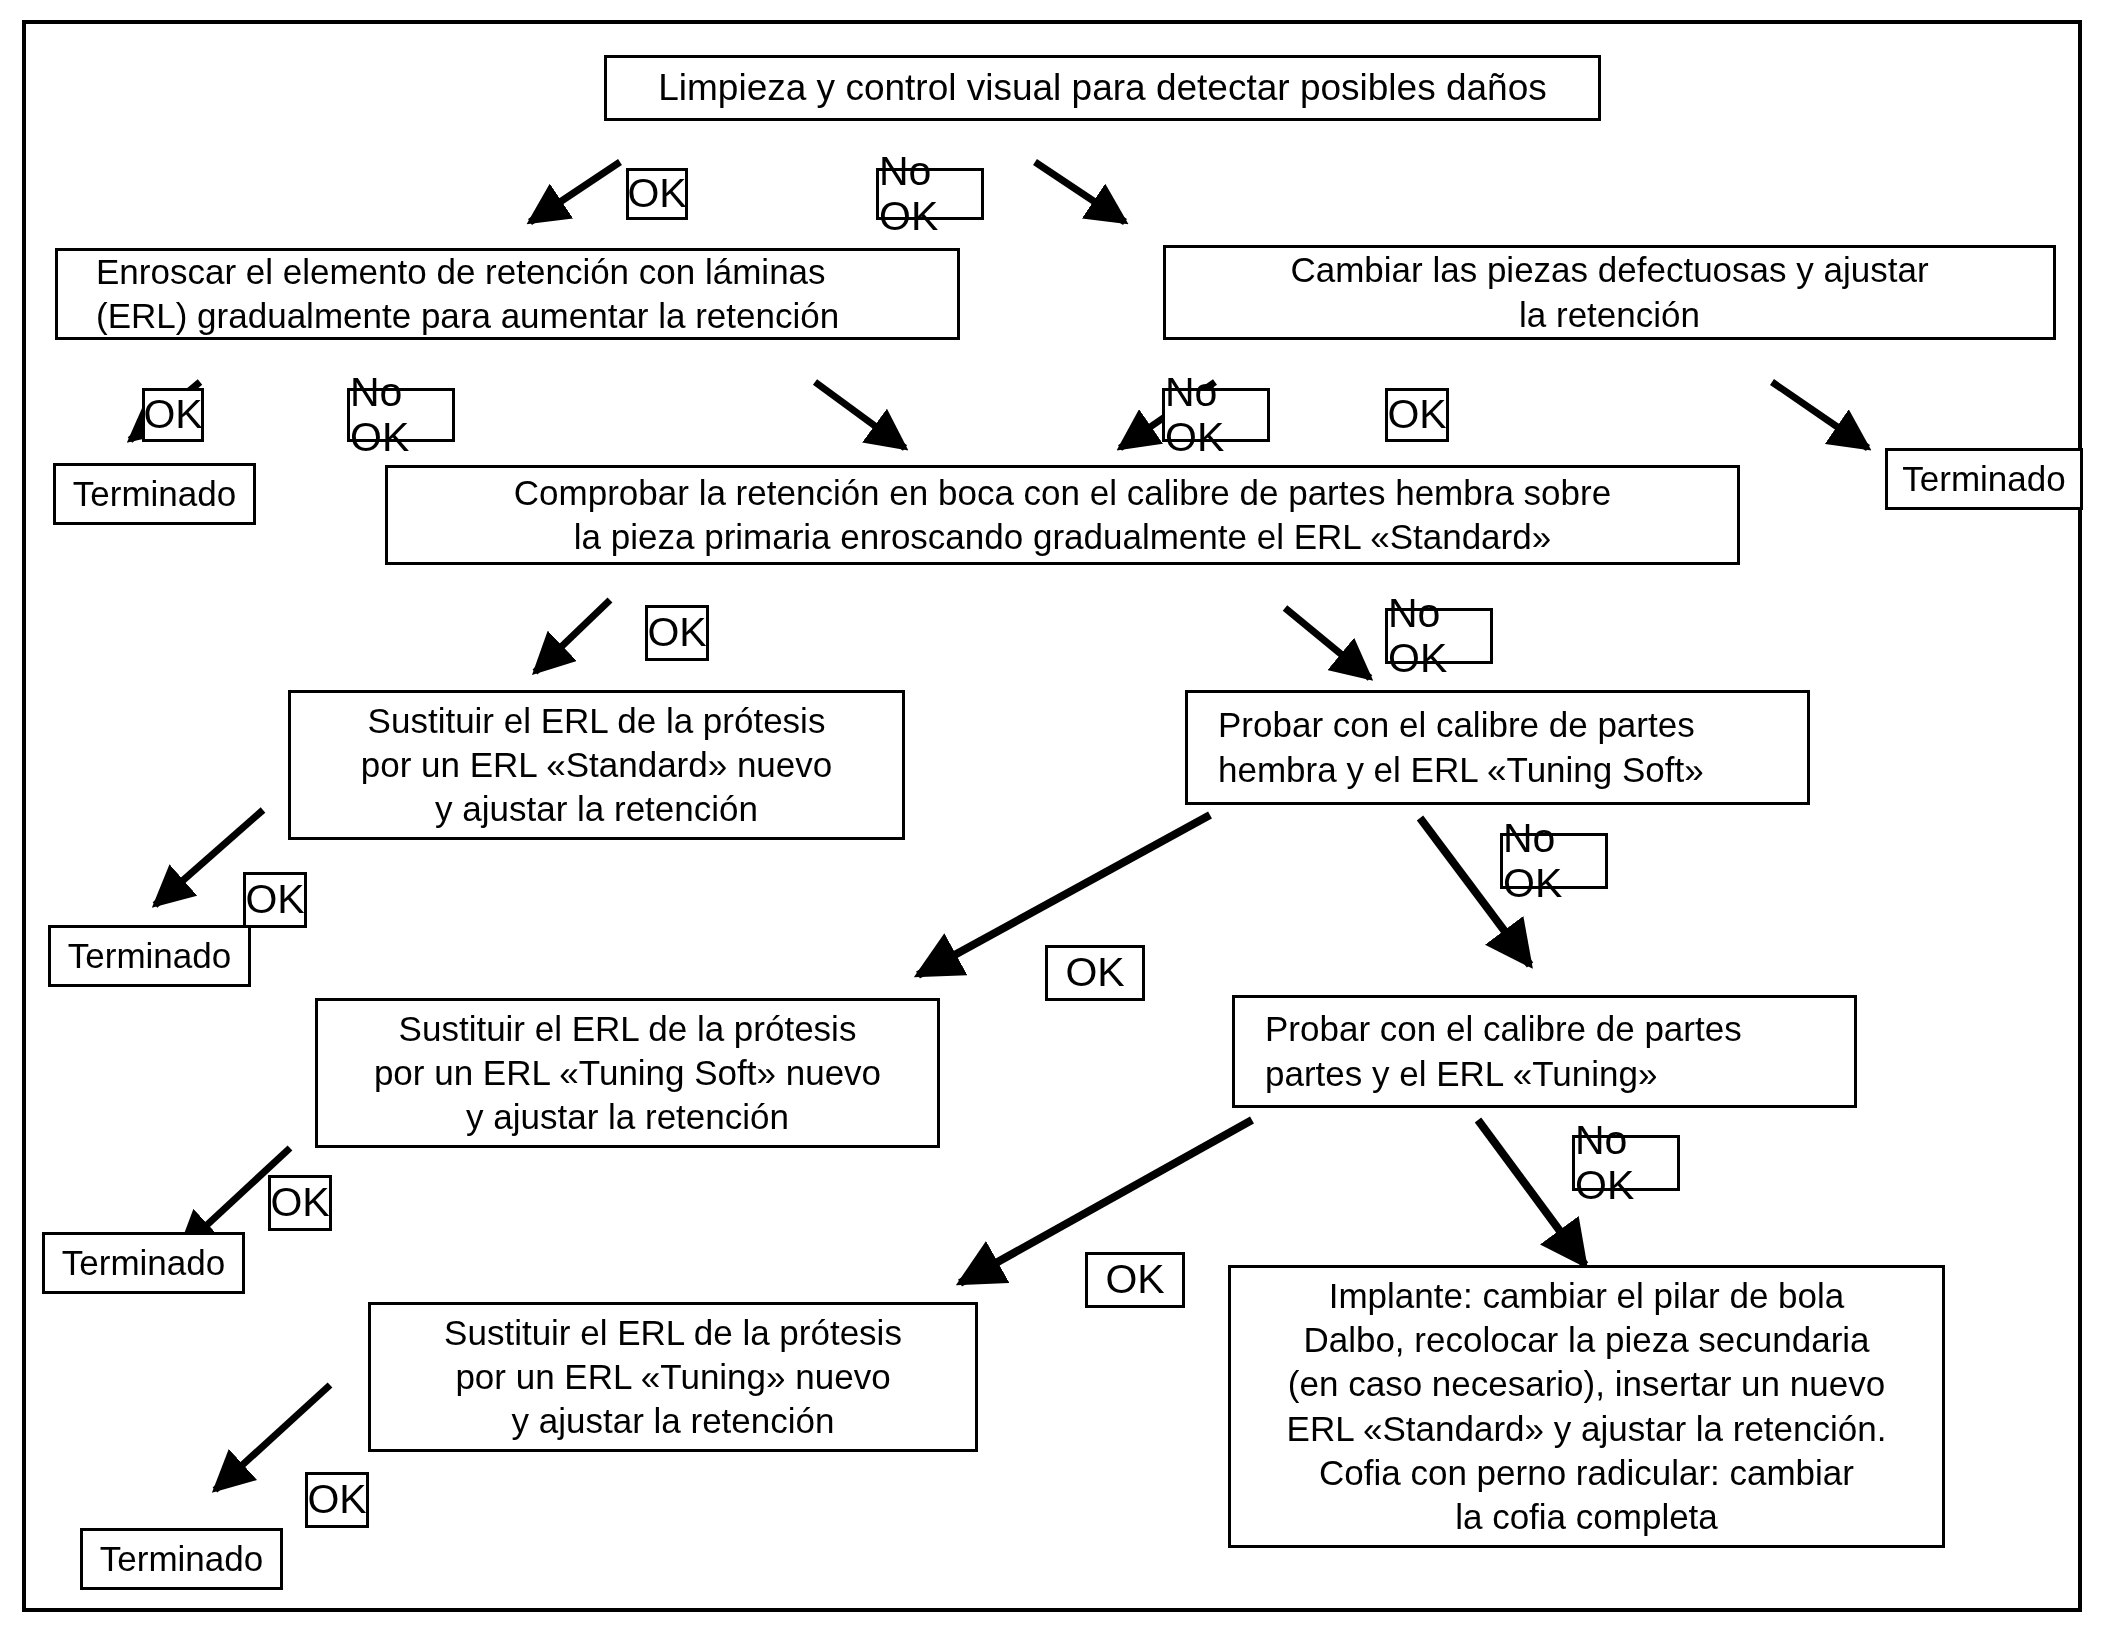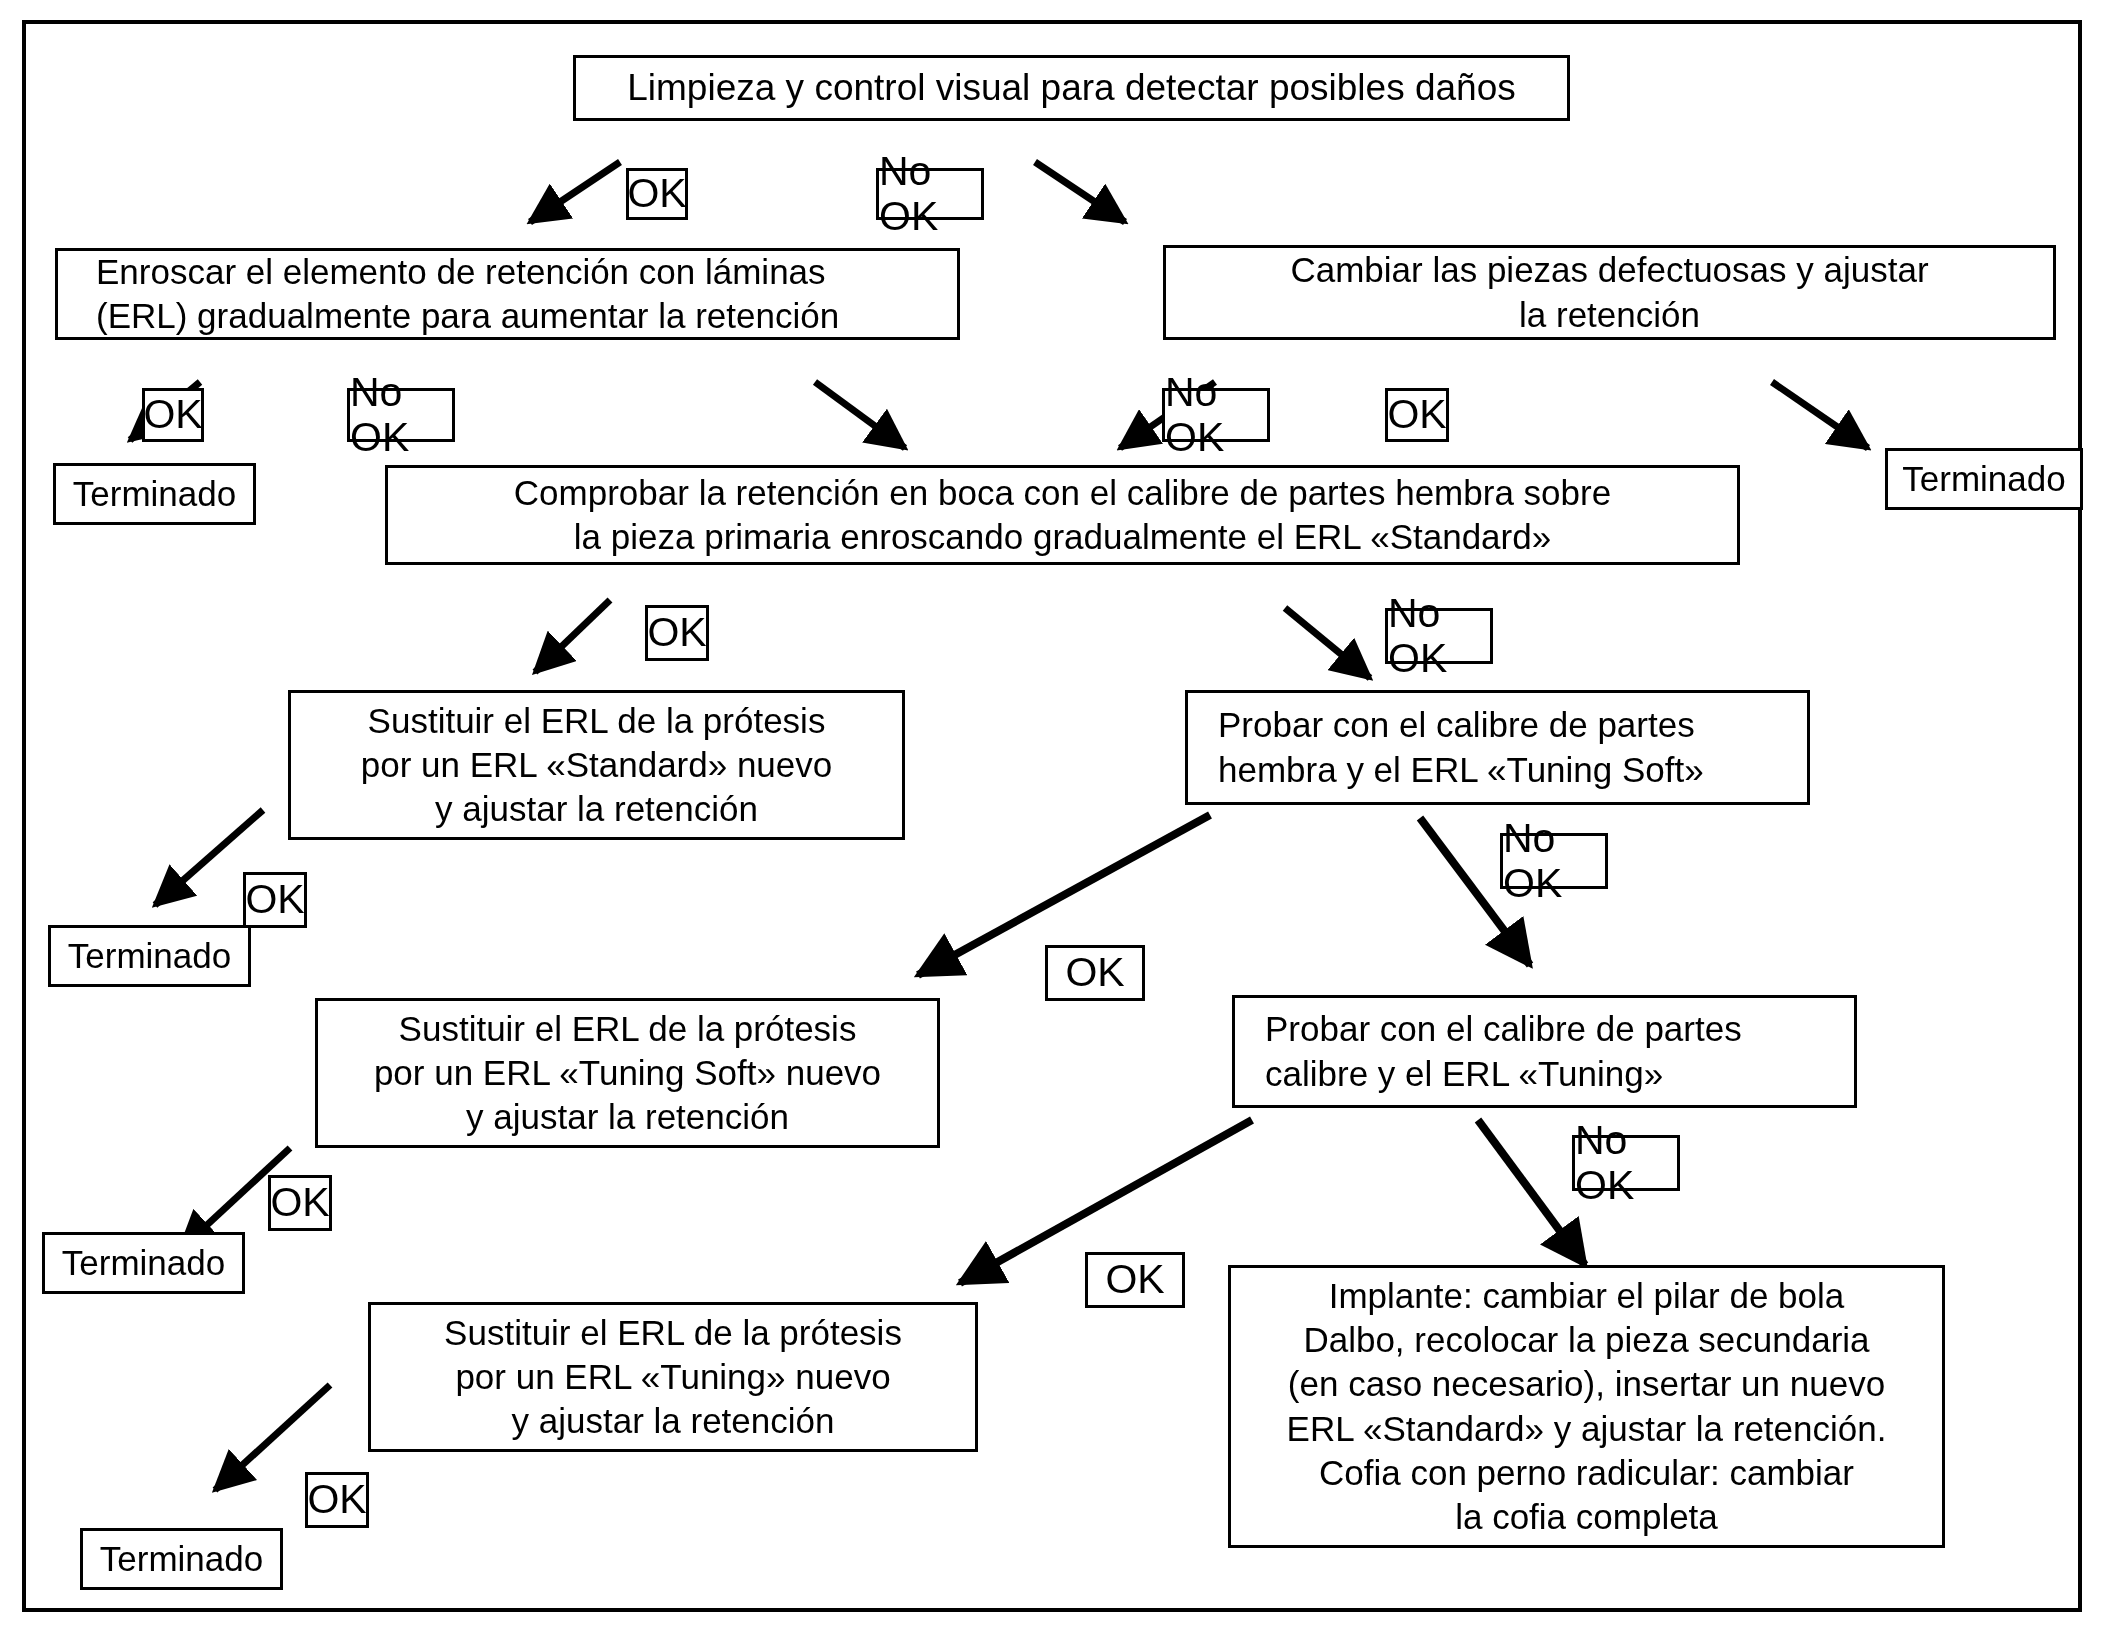--- a/index.html
+++ b/index.html
@@ -108,21 +108,21 @@
 
     <line x1="290" y1="1148" x2="180" y2="1250" stroke="#000000" stroke-width="7" marker-end="url(#ah)"></line>
 
     <line x1="1252" y1="1120" x2="960" y2="1283" stroke="#000000" stroke-width="8" marker-end="url(#ah)"></line>
 
     <line x1="1478" y1="1120" x2="1585" y2="1265" stroke="#000000" stroke-width="8" marker-end="url(#ah)"></line>
 
     <line x1="330" y1="1385" x2="215" y2="1490" stroke="#000000" stroke-width="7" marker-end="url(#ah)"></line>
   </svg>
 
-  <div class="node" style="left:573px; top:55px; width:997px; height:66px; font-size:37px;">
+  <div class="node" style="left:604px; top:55px; width:997px; height:66px; font-size:37px;">
     <span>Limpieza y control visual para detectar posibles daños</span>
   </div>
 
   <div class="label" style="left:626px; top:168px; width:62px; height:52px;">
     <span>OK</span>
   </div>
   <div class="label" style="left:876px; top:168px; width:108px; height:52px;">
     <span>No OK</span>
   </div>
 
@@ -195,21 +195,21 @@
   </div>
 
   <div class="node" style="left:315px; top:998px; width:625px; height:150px; flex-direction:column;">
     <span>Sustituir el ERL de la prótesis</span>
     <span>por un ERL «Tuning Soft» nuevo</span>
     <span>y ajustar la retención</span>
   </div>
 
   <div class="node" style="left:1232px; top:995px; width:625px; height:113px; flex-direction:column; align-items:flex-start; padding-left:30px;">
     <span>Probar con el calibre de partes</span>
-    <span>calibre y el ERL «Tuning»</span>
+    <span>partes y el ERL «Tuning»</span>
   </div>
 
   <div class="label" style="left:268px; top:1175px; width:64px; height:56px;">
     <span>OK</span>
   </div>
   <div class="label" style="left:1572px; top:1135px; width:108px; height:56px;">
     <span>No OK</span>
   </div>
 
   <div class="terminal" style="left:42px; top:1232px; width:203px; height:62px;">

